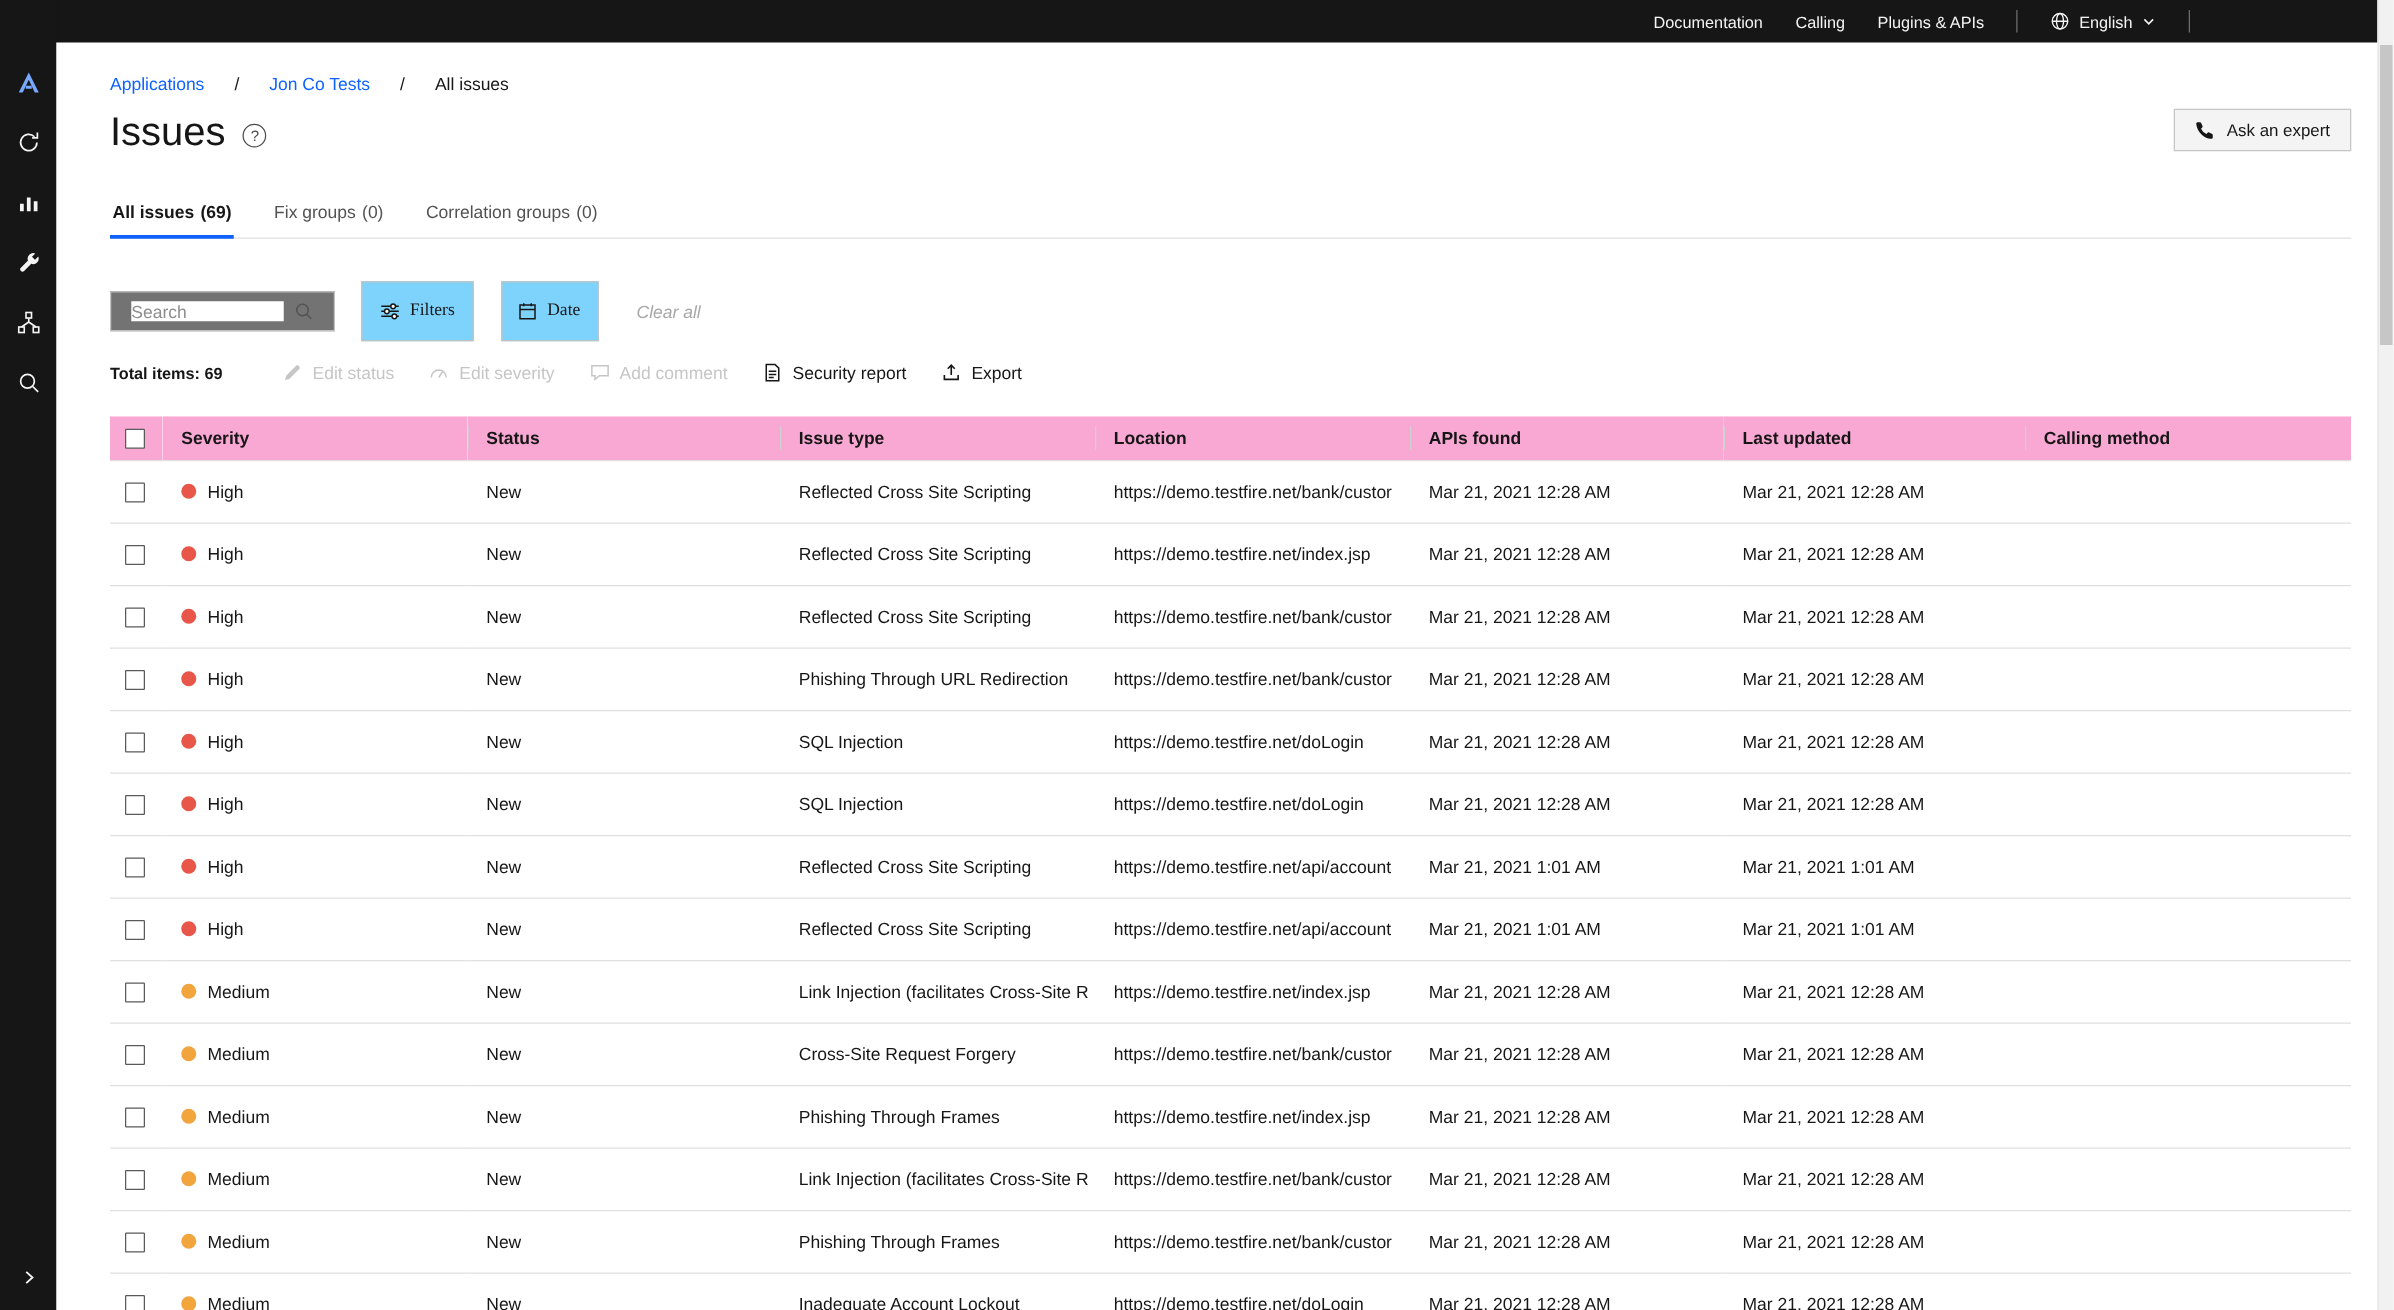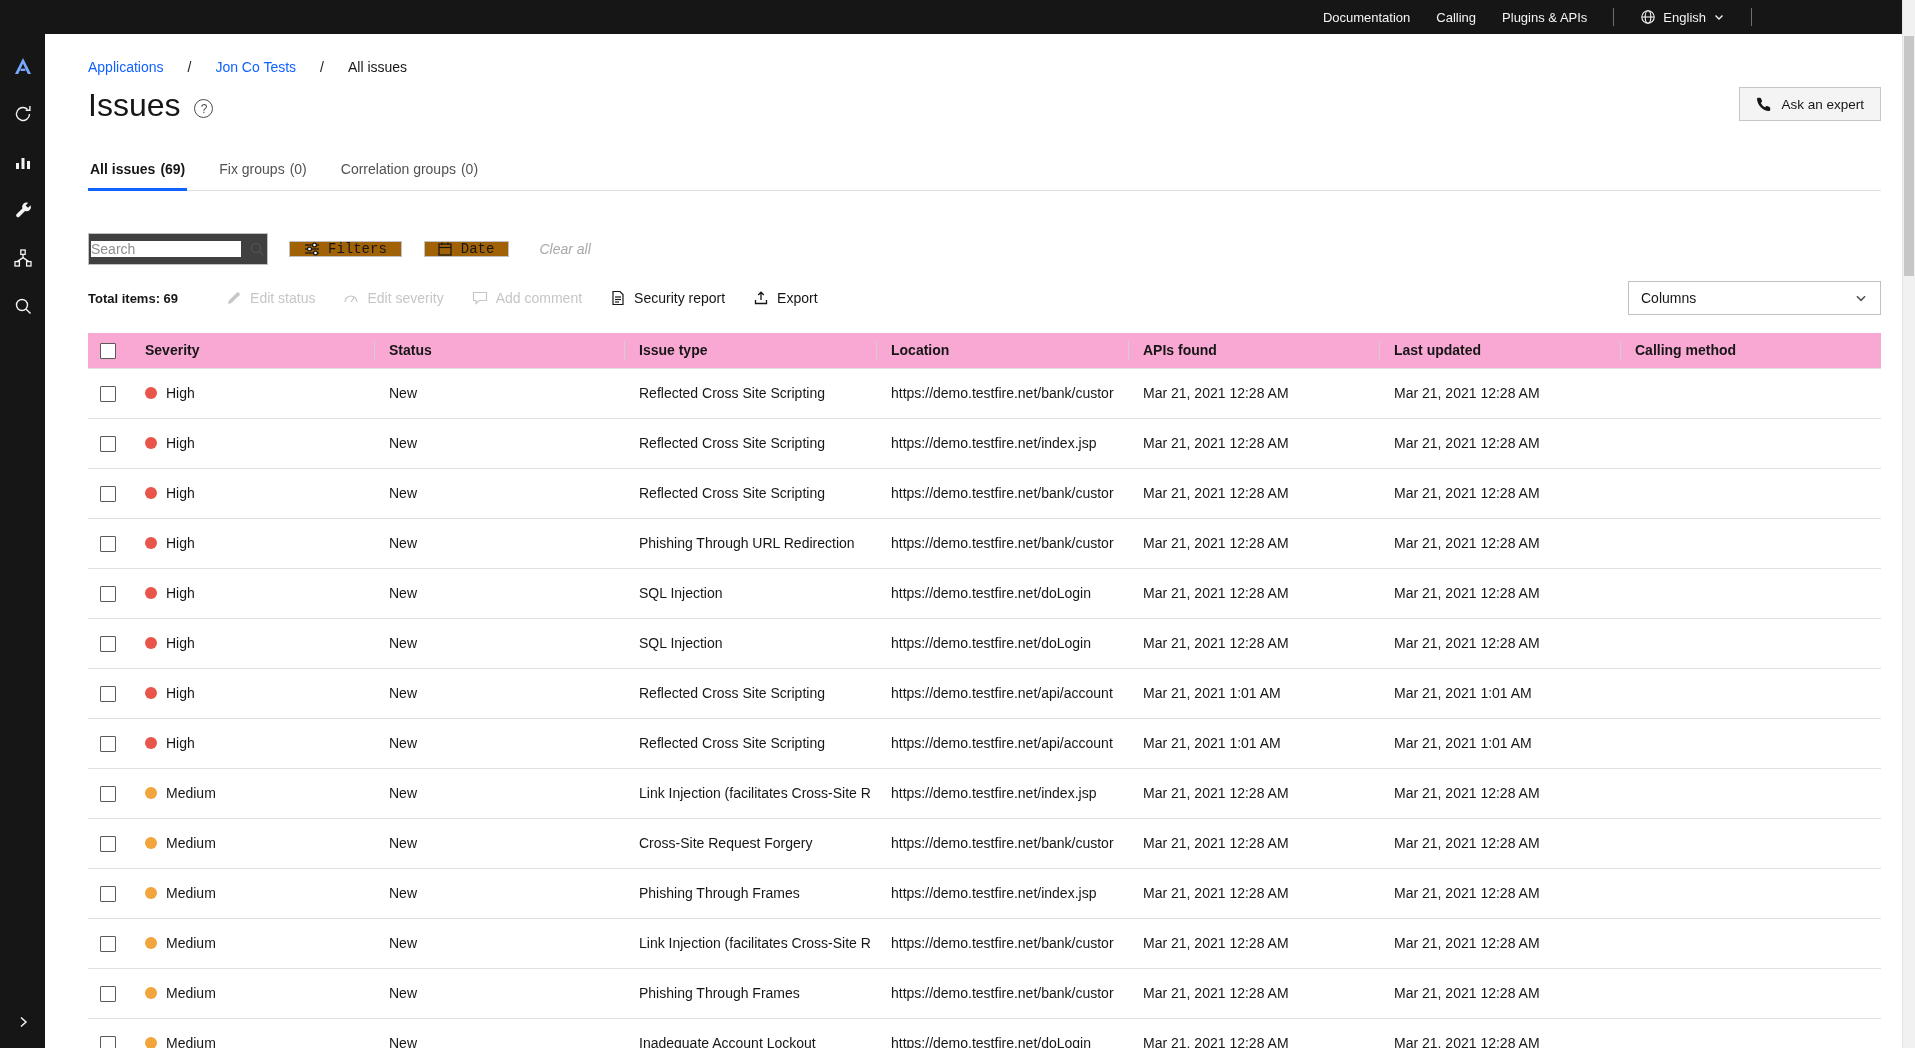--- a/index.html
+++ b/index.html
@@ -36,25 +36,25 @@
 
   .ask-expert { position:absolute; right:21px; top:53px; height:34px; padding:0 16px; background:#f4f4f4;
                 border:1px solid #c6c6c6; display:flex; align-items:center; gap:9px; font-size:13.5px; color:#161616; cursor:pointer; }
 
   .tabs { position:absolute; left:43px; right:21px; top:116px; height:41px; display:flex; border-bottom:1px solid #e0e0e0; }
   .tab { display:flex; align-items:center; gap:5px; padding:0 2px; margin-right:30px; height:41px;
          font-size:14px; color:#525252; cursor:pointer; border-bottom:3px solid transparent; }
   .tab.active { color:#161616; font-weight:700; border-bottom-color:var(--link); }
 
   .filter-row { position:absolute; left:43px; top:199px; height:32px; display:flex; align-items:center; }
-  .search-box { width:180px; height:32px; border:1px solid #c1c1c1; background:#404040; display:flex; align-items:center; padding:0 2px; gap:8px; }
+  .search-box { width:180px; height:32px; border:1px solid #c1c1c1; background:#737373; display:flex; align-items:center; padding:0 16px; gap:8px; }
   .search-box input { border:none; outline:none; flex:1; min-width:0; font:inherit; font-size:14px; color:#161616; }
   .search-box input::placeholder { color:#8d8d8d; }
-  .btn-light { height:16px; border:1px solid #c1c1c1; background:#a16207; display:flex; align-items:center; gap:8px;
-               padding:0 14px; font-size:14px; color:#161616; cursor:pointer; font-family:Liberation Mono, monospace; }
+  .btn-light { height:48px; border:1px solid #c1c1c1; background:#7dd3fc; display:flex; align-items:center; gap:8px;
+               padding:0 14px; font-size:14px; color:#161616; cursor:pointer; font-family:Liberation Serif, serif; }
   .filters-btn { margin-left:21px; }
   .date-btn { margin-left:22px;padding-left:12px; }
   .clear-all { margin-left:30px; color:#a8a8a8; font-size:14px; cursor:default;font-style:italic; }
 
   .toolbar-row { position:absolute; left:43px; right:21px; top:247px; height:34px; display:flex; align-items:center; }
   .total-items { font-size:13px; font-weight:700; margin-right:48px; white-space:nowrap; }
   .tb-action { display:flex; align-items:center; gap:8px; margin-right:28px; font-size:14px; color:#161616;
                background:none; border:none; cursor:pointer; font-family:inherit; white-space:nowrap; }
   .tb-action.disabled { color:#c6c6c6; cursor:default; }
   .columns-select { margin-left:auto; width:253px; height:34px; border:1px solid #c1c1c1; background:#fff;
@@ -280,28 +280,20 @@
     </button>
     <button class="tb-action">
       <span>
         <svg width="16" height="16" viewBox="0 0 16 16" fill="none" stroke="currentColor" stroke-width="1.3">
           <path d="M8 10V2.5M5.2 5L8 2.2 10.8 5"></path>
             <path d="M2.5 10v3.5h11V10"></path>
         </svg>
       </span>
       <span>Export</span>
     </button>
-    <div class="columns-select">
-      <span>Columns</span>
-      <span>
-        <svg width="14" height="14" viewBox="0 0 12 12" fill="none" stroke="#525252" stroke-width="1.3">
-            <path d="M2.5 4.5L6 8l3.5-3.5"></path>
-          </svg>
-      </span>
-    </div>
   </div>
 
   <div class="table-wrap">
     <table class="issues">
       <colgroup>
         <col style="width:42px">
           <col style="width:244px">
           <col style="width:250px">
           <col style="width:252px">
         <col style="width:252px">

